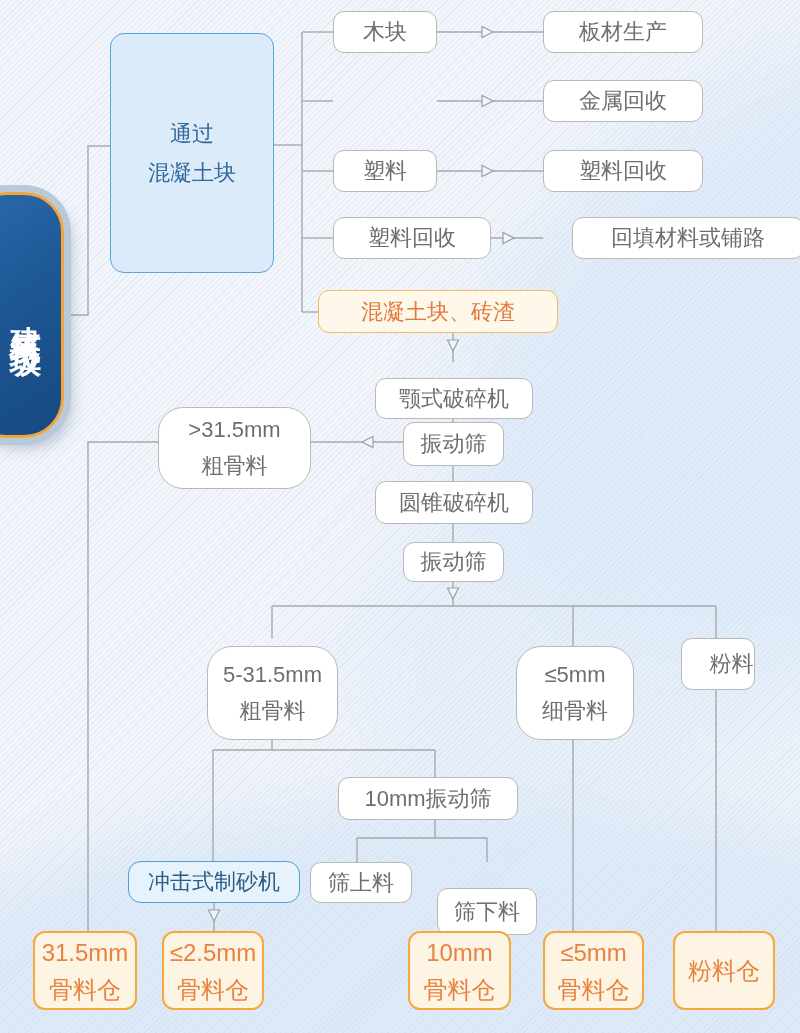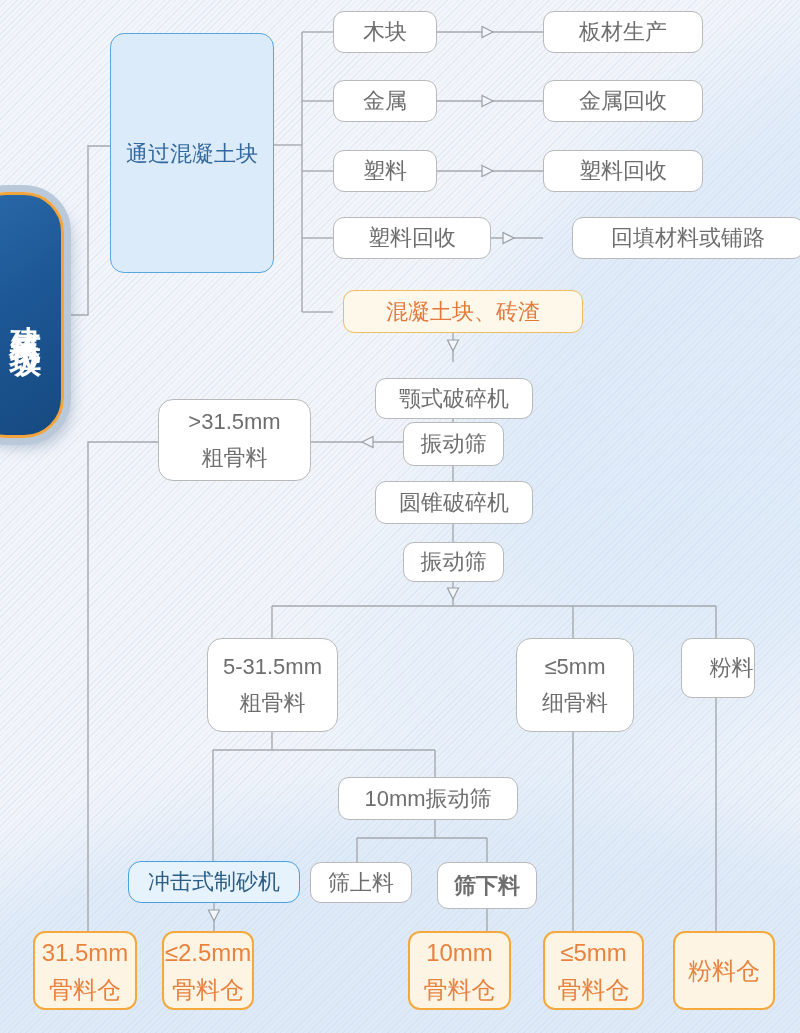--- a/index.html
+++ b/index.html
@@ -19,25 +19,25 @@
   #wires{position:absolute;left:0;top:0;z-index:2;}
   .node{
     position:absolute;z-index:3;box-sizing:border-box;
     background:#fff;border:1.5px solid #b9b9b9;border-radius:11px;
     display:flex;flex-direction:column;align-items:center;justify-content:center;
     color:#6e6e6e;font-size:22px;line-height:36px;text-align:center;white-space:nowrap;
   }
   .node.hl{background:#fdf8e9;border-color:#f0bc5f;color:#e3793b;}
   .node.blue{background:#e7f3fc;border-color:#48a0dc;color:#2b5d85;border-radius:13px;}
   .node.bin{background:#fdf4e3;border:2px solid #f5a93c;color:#e8823f;font-size:24px;line-height:37px;border-radius:12px;}
-  .node.big{border-radius:15px;}
+  .node.big{border-radius:25px;margin-top:8px;}
   .sortbox{
     position:absolute;z-index:3;box-sizing:border-box;
     background:#dcebf9;border:1.5px solid #58a6db;border-radius:14px;
-    display:flex;flex-direction:row;align-items:center;justify-content:center;
+    display:flex;flex-direction:column;align-items:center;justify-content:center;
     color:#33699e;font-size:22px;line-height:39px;text-align:center;
   }
   .rootbox{
     position:absolute;z-index:3;box-sizing:border-box;
     left:-34px;top:192px;width:98px;height:246px;
     background:linear-gradient(145deg,#2a6aab 0%,#1d5795 45%,#164a80 100%);
     border:3px solid #f2a53c;border-radius:40px;
     box-shadow:0 0 0 7px #b9c9da, 7px 9px 14px rgba(110,130,160,.45);
     display:flex;align-items:center;justify-content:center;
   }
@@ -120,39 +120,36 @@
     <span>通过</span>
     <span>混凝土块</span>
   </div>
 
   <div class="node" style="left:333px;top:11px;width:104px;height:42px;">
       <span>木块</span>
     </div>
   <div class="node" style="left:543px;top:11px;width:160px;height:42px;text-align:right;">
       <span>板材生产</span>
     </div>
-  <div class="node" style="left:333px;top:80px;width:104px;height:42px;">
-      <span>金属</span>
-    </div>
   <div class="node" style="left:543px;top:80px;width:160px;height:42px;">
       <span>金属回收</span>
     </div>
   <div class="node" style="left:333px;top:150px;width:104px;height:42px;">
       <span>塑料</span>
     </div>
   <div class="node" style="left:543px;top:150px;width:160px;height:42px;">
       <span>塑料回收</span>
     </div>
   <div class="node" style="left:333px;top:217px;width:158px;height:42px;">
       <span>塑料回收</span>
     </div>
   <div class="node" style="left:572px;top:217px;width:232px;height:42px;">
       <span>回填材料或铺路</span>
     </div>
-  <div class="node hl" style="left:343px;top:290px;width:240px;height:43px;">
+  <div class="node hl" style="left:318px;top:290px;width:240px;height:43px;">
       <span>混凝土块、砖渣</span>
     </div>
 
   <div class="node" style="left:375px;top:378px;width:158px;height:41px;">
       <span>颚式破碎机</span>
     </div>
   <div class="node" style="left:403px;top:422px;width:101px;height:44px;">
       <span>振动筛</span>
     </div>
   <div class="node big" style="left:158px;top:399px;width:153px;height:82px;">
@@ -167,41 +164,41 @@
     </div>
 
   <div class="node big" style="left:207px;top:638px;width:131px;height:94px;">
     <span>5-31.5mm</span>
     <span>粗骨料</span>
   </div>
   <div class="node big" style="left:516px;top:638px;width:118px;height:94px;">
     <span>≤5mm</span>
     <span>细骨料</span>
   </div>
-  <div class="node" style="left:681px;top:638px;width:74px;height:60px;padding-left:27px;">
+  <div class="node" style="left:681px;top:638px;width:74px;height:52px;padding-left:27px;">
       <span>粉料</span>
     </div>
   <div class="node" style="left:338px;top:777px;width:180px;height:43px;">
       <span>10mm振动筛</span>
     </div>
   <div class="node blue" style="left:128px;top:861px;width:172px;height:42px;">
       <span>冲击式制砂机</span>
     </div>
   <div class="node" style="left:310px;top:862px;width:102px;height:41px;">
       <span>筛上料</span>
     </div>
-  <div class="node" style="left:437px;top:862px;width:100px;height:47px;font-weight:bold;">
+  <div class="node" style="left:437px;top:888px;width:100px;height:47px;">
       <span>筛下料</span>
     </div>
 
   <div class="node bin" style="left:33px;top:931px;width:104px;height:79px;">
     <span>31.5mm</span>
     <span>骨料仓</span>
   </div>
-  <div class="node bin" style="left:162px;top:931px;width:92px;height:79px;">
+  <div class="node bin" style="left:162px;top:931px;width:102px;height:79px;">
     <span>≤2.5mm</span>
     <span>骨料仓</span>
   </div>
   <div class="node bin" style="left:408px;top:931px;width:103px;height:79px;">
     <span>10mm</span>
     <span>骨料仓</span>
   </div>
   <div class="node bin" style="left:543px;top:931px;width:101px;height:79px;">
     <span>≤5mm</span>
     <span>骨料仓</span>

